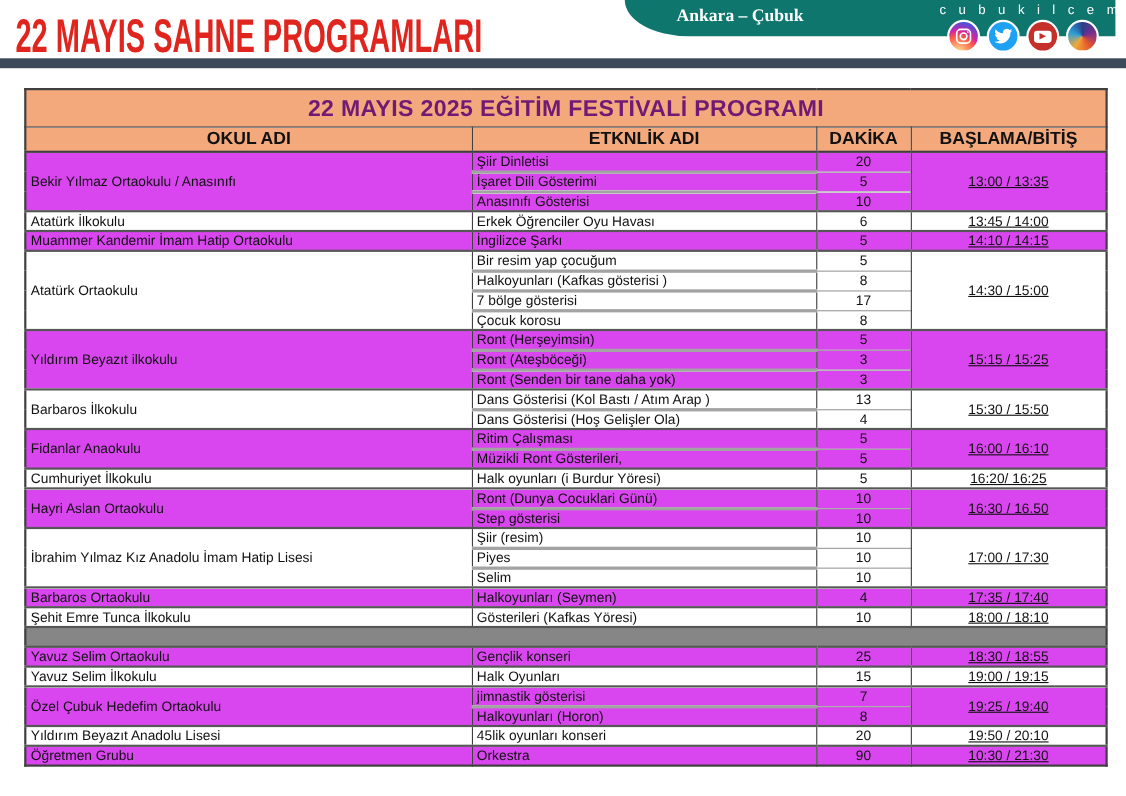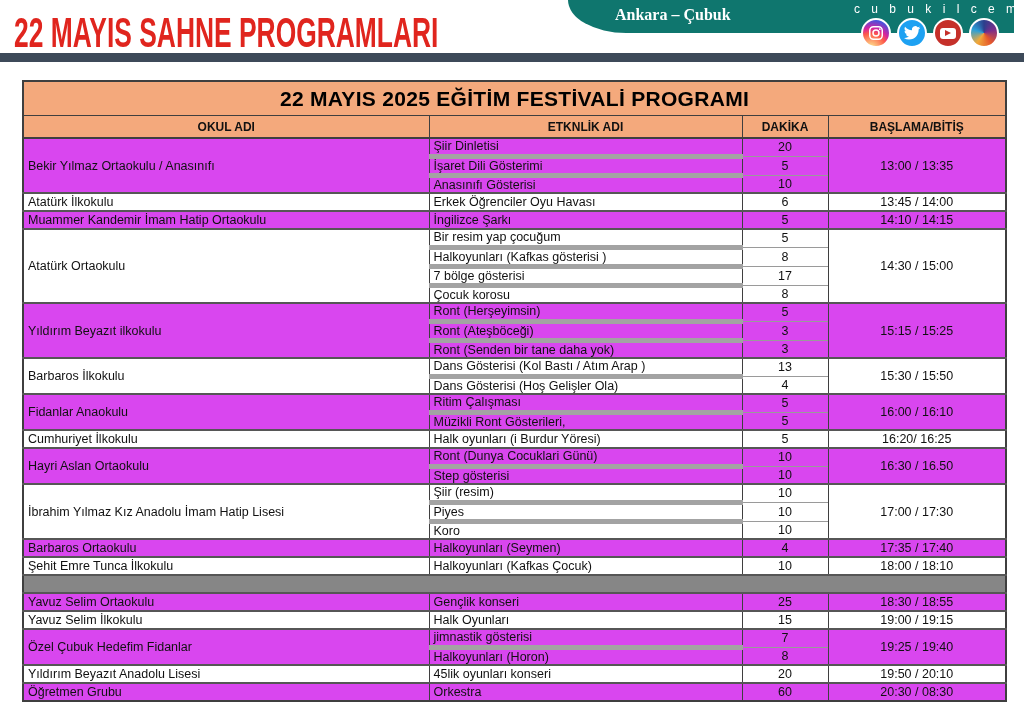--- a/index.html
+++ b/index.html
@@ -41,33 +41,33 @@
   .tw{background:#1da1f2;}
   .yt{background:#c5302a;}
   .lg{background:conic-gradient(#2b3f8c,#7b2d8b,#e5572b,#f0a93a,#2ba0d8,#2b3f8c);}
   .yt-badge{width:16px;height:11px;background:#ffffff;border-radius:3px;display:flex;align-items:center;justify-content:center;}
   .yt-badge .tri{width:0;height:0;border-left:6px solid #c5302a;border-top:3.5px solid transparent;border-bottom:3.5px solid transparent;}
   
   .table-wrap{position:absolute;left:22px;top:80px;}
   table{border-collapse:collapse;table-layout:fixed;width:983px;border:2px solid #3f3f3f;}
   th,td{margin:0;padding:0 4px;overflow:hidden;white-space:nowrap;color:#111;}
   th.ttl{
-    background:#f4a97c;height:33px;font-size:21px;font-weight:700;color:#000000;
+    background:#f4a97c;height:33px;font-size:21px;font-weight:700;color:#701a75;
     text-align:center;border-bottom:1px solid #3f3f3f;letter-spacing:0.3px;
   }
   tr.hdr th{
-    background:#f4a97c;height:21px;font-size:12px;font-weight:700;text-align:center;
+    background:#f4a97c;height:21px;font-size:16px;font-weight:700;text-align:center;
     border-bottom:2px solid #3f3f3f;border-left:1px solid #3f3f3f;
   }
   tbody tr{height:18px;}
   td{border-left:1px solid #3f3f3f;font-size:12.5px;}
   td.s{text-align:left;vertical-align:middle;}
-  td.e{text-align:left;border-top:5px solid #a3a3a3;}
+  td.e{text-align:left;border-top:3px solid #a3a3a3;}
   td.m{text-align:center;border-top:1px solid #9a9a9a;margin-left:31px;}
-  td.t{text-align:center;vertical-align:middle;}
+  td.t{text-align:center;vertical-align:middle;text-decoration:underline;}
   tr.gb td{border-top:2px solid #565656;}
   tr.g td{background:#d946ef;}
   tr.sep td{background:#868686;height:8px;border-top:2px solid #565656;padding:0;}
 </style>
 </head>
 <body>
 
 <div class="topbar">
   <div class="red-title">22 MAYIS SAHNE PROGRAMLARI</div>
 
@@ -230,34 +230,34 @@
       <td class="s" rowspan="3">İbrahim Yılmaz Kız Anadolu İmam Hatip Lisesi</td>
       <td class="e">Şiir  (resim)</td>
       <td class="m">10</td>
       <td class="t" rowspan="3">17:00 / 17:30</td>
     </tr>
     <tr>
       <td class="e">Piyes</td>
       <td class="m">10</td>
     </tr>
     <tr>
-      <td class="e">Koro</td>
+      <td class="e">Selim</td>
       <td class="m">10</td>
     </tr>
 
     <tr class="g gb">
       <td class="s">Barbaros Ortaokulu</td>
       <td class="e">Halkoyunları (Seymen)</td>
       <td class="m">4</td>
       <td class="t">17:35 / 17:40</td>
     </tr>
 
     <tr class="gb">
       <td class="s">Şehit Emre Tunca İlkokulu</td>
-      <td class="e">Halkoyunları (Kafkas Çocuk)</td>
+      <td class="e">Gösterileri (Kafkas Yöresi)</td>
       <td class="m">10</td>
       <td class="t">18:00 / 18:10</td>
     </tr>
 
     <tr class="sep">
           <td colspan="4"></td>
         </tr>
 
     <tr class="g gb">
       <td class="s">Yavuz Selim Ortaokulu</td>
@@ -267,38 +267,38 @@
     </tr>
 
     <tr class="gb">
       <td class="s">Yavuz Selim İlkokulu</td>
       <td class="e">Halk Oyunları</td>
       <td class="m">15</td>
       <td class="t">19:00 / 19:15</td>
     </tr>
 
     <tr class="g gb">
-      <td class="s" rowspan="2">Özel Çubuk Hedefim Fidanlar</td>
+      <td class="s" rowspan="2">Özel Çubuk Hedefim Ortaokulu</td>
       <td class="e">jimnastik gösterisi</td>
       <td class="m">7</td>
       <td class="t" rowspan="2">19:25 / 19:40</td>
     </tr>
     <tr class="g">
       <td class="e">Halkoyunları (Horon)</td>
       <td class="m">8</td>
     </tr>
 
     <tr class="gb">
       <td class="s">Yıldırım Beyazıt Anadolu Lisesi</td>
       <td class="e">45lik oyunları konseri</td>
       <td class="m">20</td>
       <td class="t">19:50 / 20:10</td>
     </tr>
 
     <tr class="g gb">
       <td class="s">Öğretmen Grubu</td>
       <td class="e">Orkestra</td>
-      <td class="m">60</td>
-      <td class="t">20:30 / 08:30</td>
+      <td class="m">90</td>
+      <td class="t">10:30 / 21:30</td>
     </tr>
   </tbody>
 </table>
 </div>
 
 </body></html>

